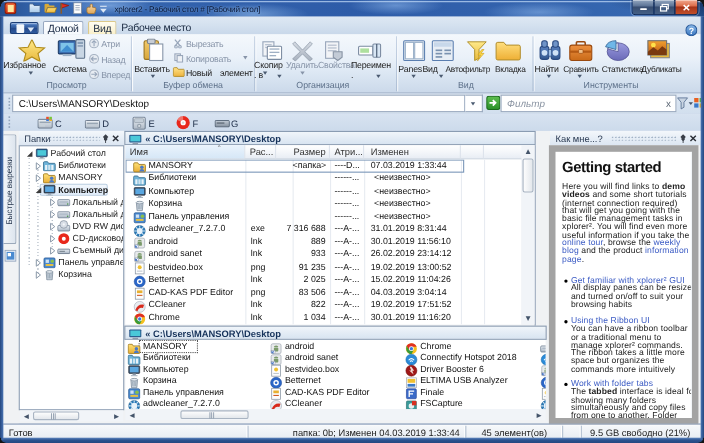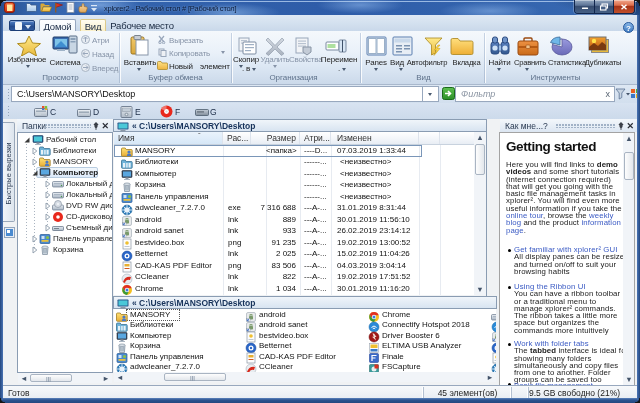--- a/index.html
+++ b/index.html
@@ -30,21 +30,21 @@
 #appbtn .pg{position:absolute;left:5px;top:1.5px;width:7px;height:8px;background:#f4f7fb;border-radius:1px}
 #appbtn .ar{position:absolute;right:3px;top:4px;width:0;height:0;border:3px solid transparent;border-top:4px solid #dce7f5}
 .tab{top:4px;height:12px;font-size:9.5px;color:#17273f;text-align:center;line-height:13px;white-space:nowrap;letter-spacing:-0.2px}
 #tab1{left:36px;width:37px;background:linear-gradient(#fdfeff,#f4f8fc);border:1px solid #97a7bf;border-bottom:none;border-radius:2px 2px 0 0;color:#1a2a45}
 #tab2{left:77px;width:26px;background:linear-gradient(#fffdf2,#faf0ca);border:1px solid #dcc98a;border-bottom:none;border-radius:2px 2px 0 0}
 #tab3{left:106px;width:66px}
 
 #ribbon{left:3px;top:31px;width:634px;height:54px;background:linear-gradient(#f4f8fc 0%,#eaf1f9 40%,#dde8f4 65%,#cbd9ea 100%);border-bottom:1px solid #a9b8cc}
 .gsep{top:2px;width:1px;height:50px;background:linear-gradient(#c6d3e4,#aebfd5);box-shadow:1px 0 0 rgba(255,255,255,.85)}
 .glabel{top:41.5px;height:10px;font-size:8px;color:#5e718a;text-align:center;white-space:nowrap}
-.blabel{font-size:8px;letter-spacing:-0.2px;color:#1e1e1e;text-align:center;white-space:nowrap;line-height:9.5px}
+.blabel{font-size:8px;letter-spacing:-0.2px;color:#1e1e1e;text-align:left;white-space:nowrap;line-height:9.5px}
 .slabel{font-size:8px;letter-spacing:-0.2px;white-space:nowrap}
 .dis{color:#8794a8}
 .darr{width:0;height:0;border:2.5px solid transparent;border-top:3.5px solid #4a5a70}
 
 #addr{left:3px;top:85px;width:634px;height:18px;background:linear-gradient(#dde7f3,#d2dfee)}
 #drives{left:3px;top:103px;width:634px;height:16px;background:linear-gradient(#d8e3f1,#ccdaeb)}
 .grip{width:3px;background:radial-gradient(circle at 1.5px 1.5px,#93a5bc 0.8px,transparent 1px);background-size:3px 3px}
 .inbox{background:#fff;border:1px solid #98a8be}
 .dletter{font-size:8.5px;color:#20304a}
 
@@ -63,21 +63,21 @@
 .fcol{position:absolute;top:0;height:12px;border-right:1px solid #dde3ec;line-height:13px}
 .frow{position:absolute;left:0;height:11.5px;font-size:8px;color:#111;white-space:nowrap}
 .fcell{position:absolute;top:0;white-space:nowrap}
 .sb{background:#f1f4f8}
 .sthumb{position:absolute;background:linear-gradient(90deg,#fdfdfd,#e3e7ec);border:1px solid #a9b4c2;border-radius:2px}
 .hthumb{position:absolute;background:linear-gradient(#fdfdfd,#e3e7ec);border:1px solid #a9b4c2;border-radius:2px}
 .sarr{position:absolute;font-size:7.5px;color:#44546a;line-height:9px;text-align:center;font-family:"Liberation Sans"}
 .ficon{position:absolute;top:0.5px}
 
 #helpp{left:494px;top:0;width:140px;height:266px}
-#helpc{position:absolute;left:2px;top:13px;width:136px;height:254px;background:#fff;border:1px solid #a3a3a3;overflow:hidden}
+#helpc{position:absolute;left:2px;top:13px;width:136px;height:254px;background:#fff;border:6px solid #a3a3a3;overflow:hidden}
 #helpbody,.hb{position:absolute;font-size:7.8px;line-height:7.3px;color:#222;white-space:nowrap;letter-spacing:0.1px}
 #helpbody a,.hb a{color:#3b5bc4;}
 .bullet{position:absolute;width:3px;height:3px;border-radius:50%;background:#000}
 
 #status{left:3px;top:385px;width:634px;height:13px;background:linear-gradient(#f7f9fb,#e8edf3);border-top:1px solid #98a8be;font-size:8.5px;color:#222}
 #status .cell{position:absolute;top:1px;height:11px;border-left:1px solid #b3c0d1;box-shadow:-1px 0 0 #fff;white-space:nowrap}
 #bborder{left:0;top:398px;width:640px;height:5px;background:linear-gradient(#5b83bd,#2c5390 40%,#24477f);border-radius:0 0 4px 4px}
 
 #lb{left:0;top:15px;width:3px;height:385px;background:linear-gradient(90deg,#24477f,#4a74b4)}
 #rb{left:637px;top:15px;width:3px;height:385px;background:linear-gradient(90deg,#4a74b4,#24477f)}
@@ -1119,23 +1119,26 @@
     <div class="sb ab" style="left:123px;top:0;width:12px;height:252px">
      <div class="sarr" style="left:0;top:1px;width:12px">▲</div>
      <div class="sarr" style="left:0;bottom:1px;width:12px">▼</div>
      <div class="sthumb" style="left:1px;top:19px;width:10px;height:28px"></div>
     </div>
    </div>
   </div>
  </div>
  <div id="status" class="ab">
   <span style="position:absolute;left:5px;top:2px">Готов</span>
+  <div class="cell" style="left:222px;width:198px">
+        <span style="position:absolute;right:5px;top:1px;white-space:nowrap">папка: 0b; Изменен 04.03.2019 1:33:44</span>
+      </div>
   <div class="cell" style="left:420px;width:88px;text-align:center"><span style="position:relative;top:1px">45 элемент(ов)</span></div>
   <div class="cell" style="left:508px;width:17px"></div>
-  <div class="cell" style="left:525px;width:107px;text-align:left"><span style="position:relative;top:1px">9.5 GB свободно (21%)</span></div>
+  <div class="cell" style="left:525px;width:107px;text-align:center"><span style="position:relative;top:1px">9.5 GB свободно (21%)</span></div>
  </div>
  <div id="bborder" class="ab"></div>
  <div id="lb" class="ab"></div>
  <div id="rb" class="ab"></div>
 </div>
 <div class="ab" style="left:0;top:0;width:6px;height:6px;background:radial-gradient(circle at 100% 100%,transparent 0 5px,#141414 5.6px);z-index:99"></div>
 <div class="ab" style="left:634px;top:0;width:6px;height:6px;background:radial-gradient(circle at 0% 100%,transparent 0 5px,#141414 5.6px);z-index:99"></div>
 <div class="ab" style="left:0;top:398px;width:5px;height:5px;background:radial-gradient(circle at 100% 0%,transparent 0 4px,#141414 4.6px);z-index:99"></div>
 <div class="ab" style="left:635px;top:398px;width:5px;height:5px;background:radial-gradient(circle at 0% 0%,transparent 0 4px,#141414 4.6px);z-index:99"></div>
 

